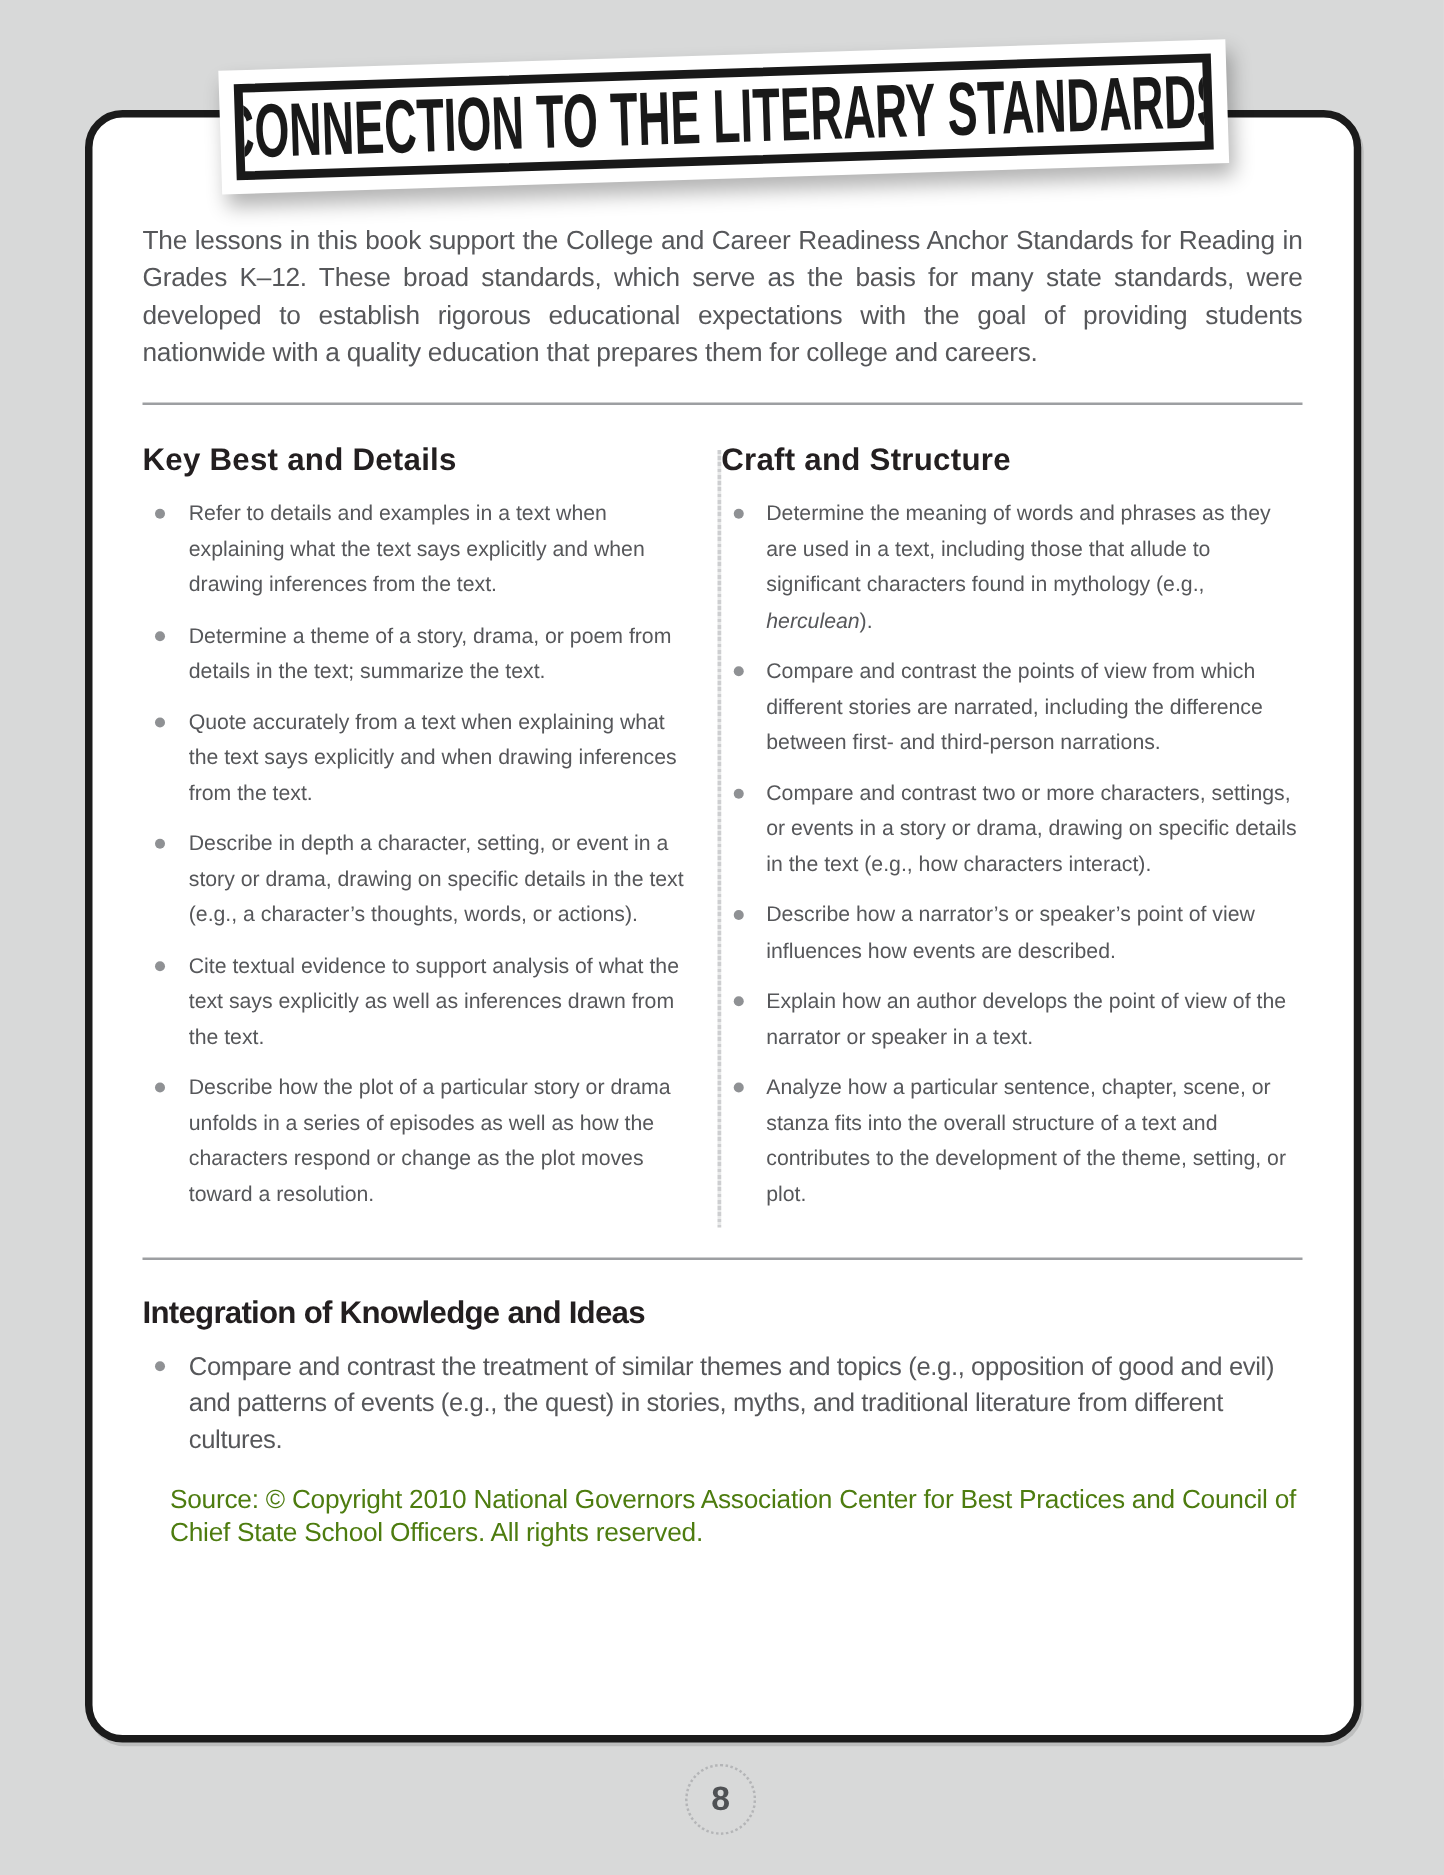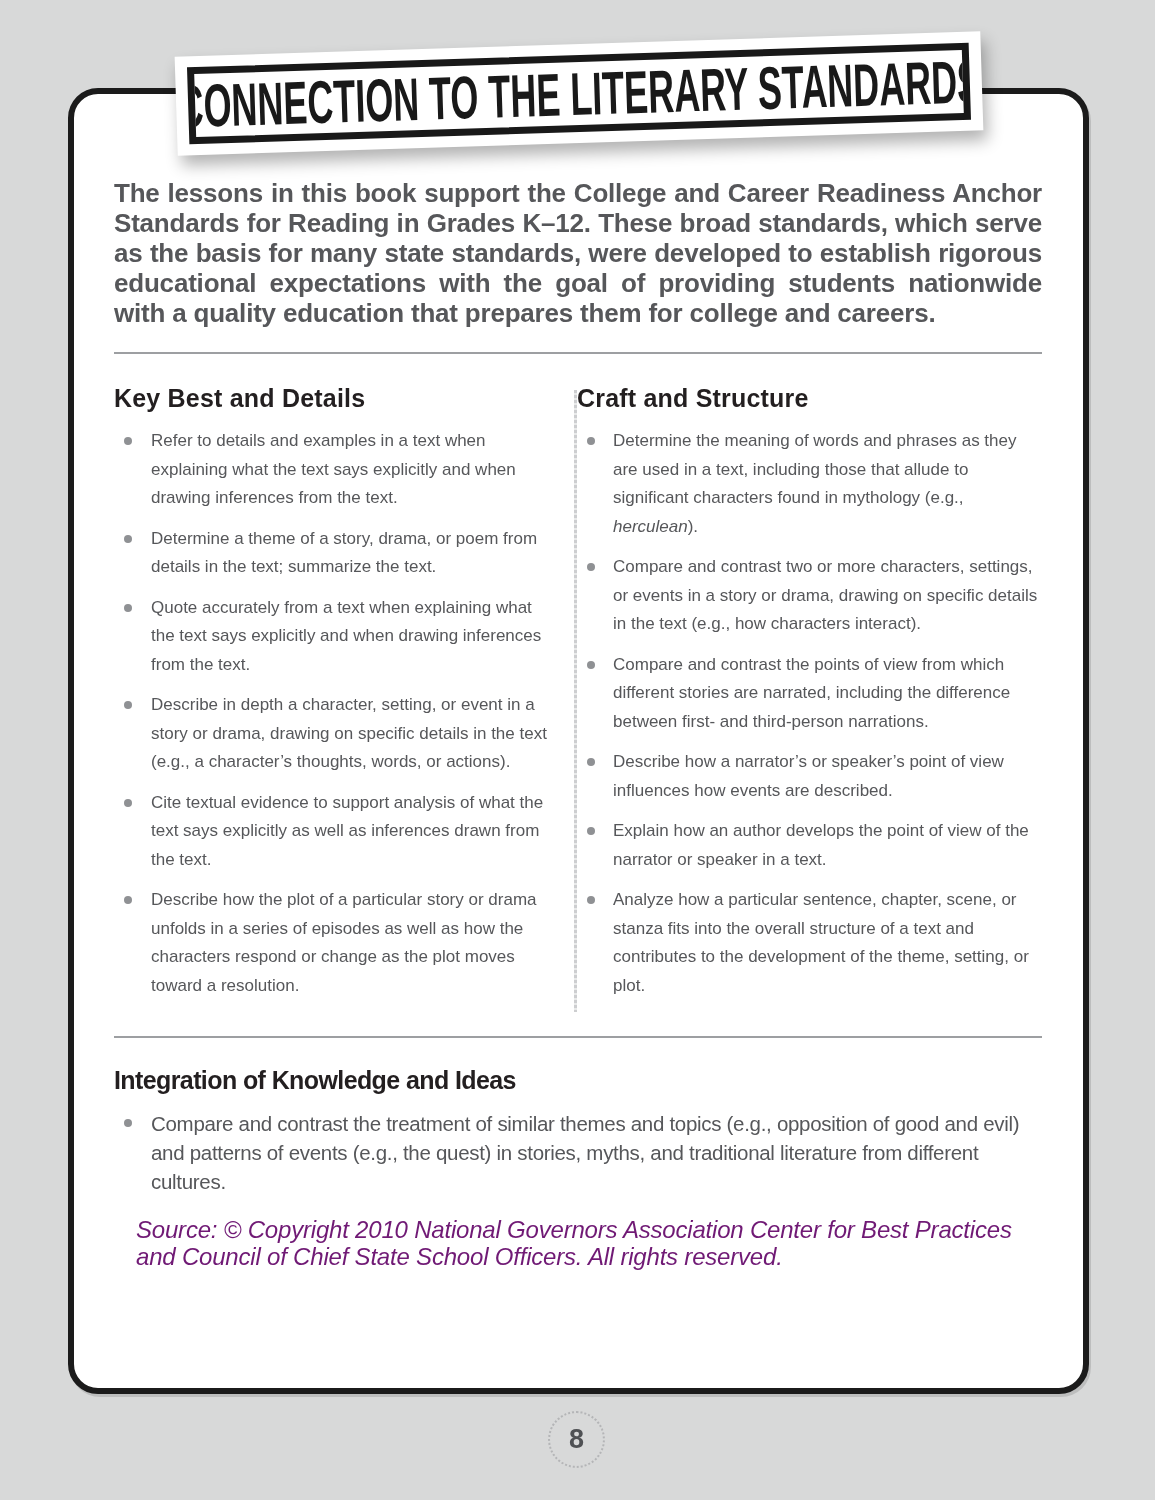--- a/index.html
+++ b/index.html
@@ -18,26 +18,25 @@
     border: 6px solid #1b1b1b;
     border-radius: 30px;
     box-shadow: 2px 3px 0 rgba(0,0,0,0.12);
     overflow: hidden;
     z-index: 1;
   }
   .content {
     padding: 84px 41px 0 40px;
   }
   .intro {
-    font-size: 26px;
+    font-size: 21px;
     line-height: 30px;
     letter-spacing: -0.2px;
     color: #56575a;
     text-align: justify;
-    font-weight: bold;
   }
   .rule {
     border: none;
     border-top: 2px solid #9d9fa2;
     margin-top: 24px;
   }
   .columns {
     display: flex;
     margin-top: 30px;
   }
@@ -79,25 +78,24 @@
   em.italic-term { font-style: italic; }
   .integration { margin-top: 28px; }
   .integration ul.bullets li {
     font-size: 20.5px;
     line-height: 29px;
     letter-spacing: -0.3px;
     margin-bottom: 0;
   }
   .source {
     margin: 20px 0 0 22px;
-    font-style: italic;
-    font-size: 24px;
+    font-size: 21px;
     line-height: 27px;
     letter-spacing: -0.2px;
-    color: #701a75;
+    color: #4d7c0f;
     max-width: 920px;
   }
   
   .banner {
     position: absolute;
     left: 176px; top: 44px;
     width: 806px; height: 99px;
     background: #ffffff;
     transform: rotate(-1.8deg);
     box-shadow: 4px 10px 16px rgba(0,0,0,0.30);
@@ -162,22 +160,22 @@
           <li>Describe how the plot of a particular story or drama unfolds in a series of episodes as well as how the characters respond or change as the plot moves toward a resolution.</li>
         </ul>
       </section>
 
       <div class="vrule"></div>
 
       <section class="col-right">
         <h2 class="col-heading">Craft and Structure</h2>
         <ul class="bullets">
           <li><span>Determine the meaning of words and phrases as they are used in a text, including those that allude to significant characters found in mythology (e.g., </span><em class="italic-term">herculean</em><span>).</span></li>
+          <li>Compare and contrast the points of view from which different stories are narrated, including the difference between first- and third-person narrations.</li>
           <li>Compare and contrast two or more characters, settings, or events in a story or drama, drawing on specific details in the text (e.g., how characters interact).</li>
-          <li>Compare and contrast the points of view from which different stories are narrated, including the difference between first- and third-person narrations.</li>
           <li>Describe how a narrator’s or speaker’s point of view influences how events are described.</li>
           <li>Explain how an author develops the point of view of the narrator or speaker in a text.</li>
           <li>Analyze how a particular sentence, chapter, scene, or stanza fits into the overall structure of a text and contributes to the development of the theme, setting, or plot.</li>
         </ul>
       </section>
 
     </div>
 
     <hr class="rule">
 

